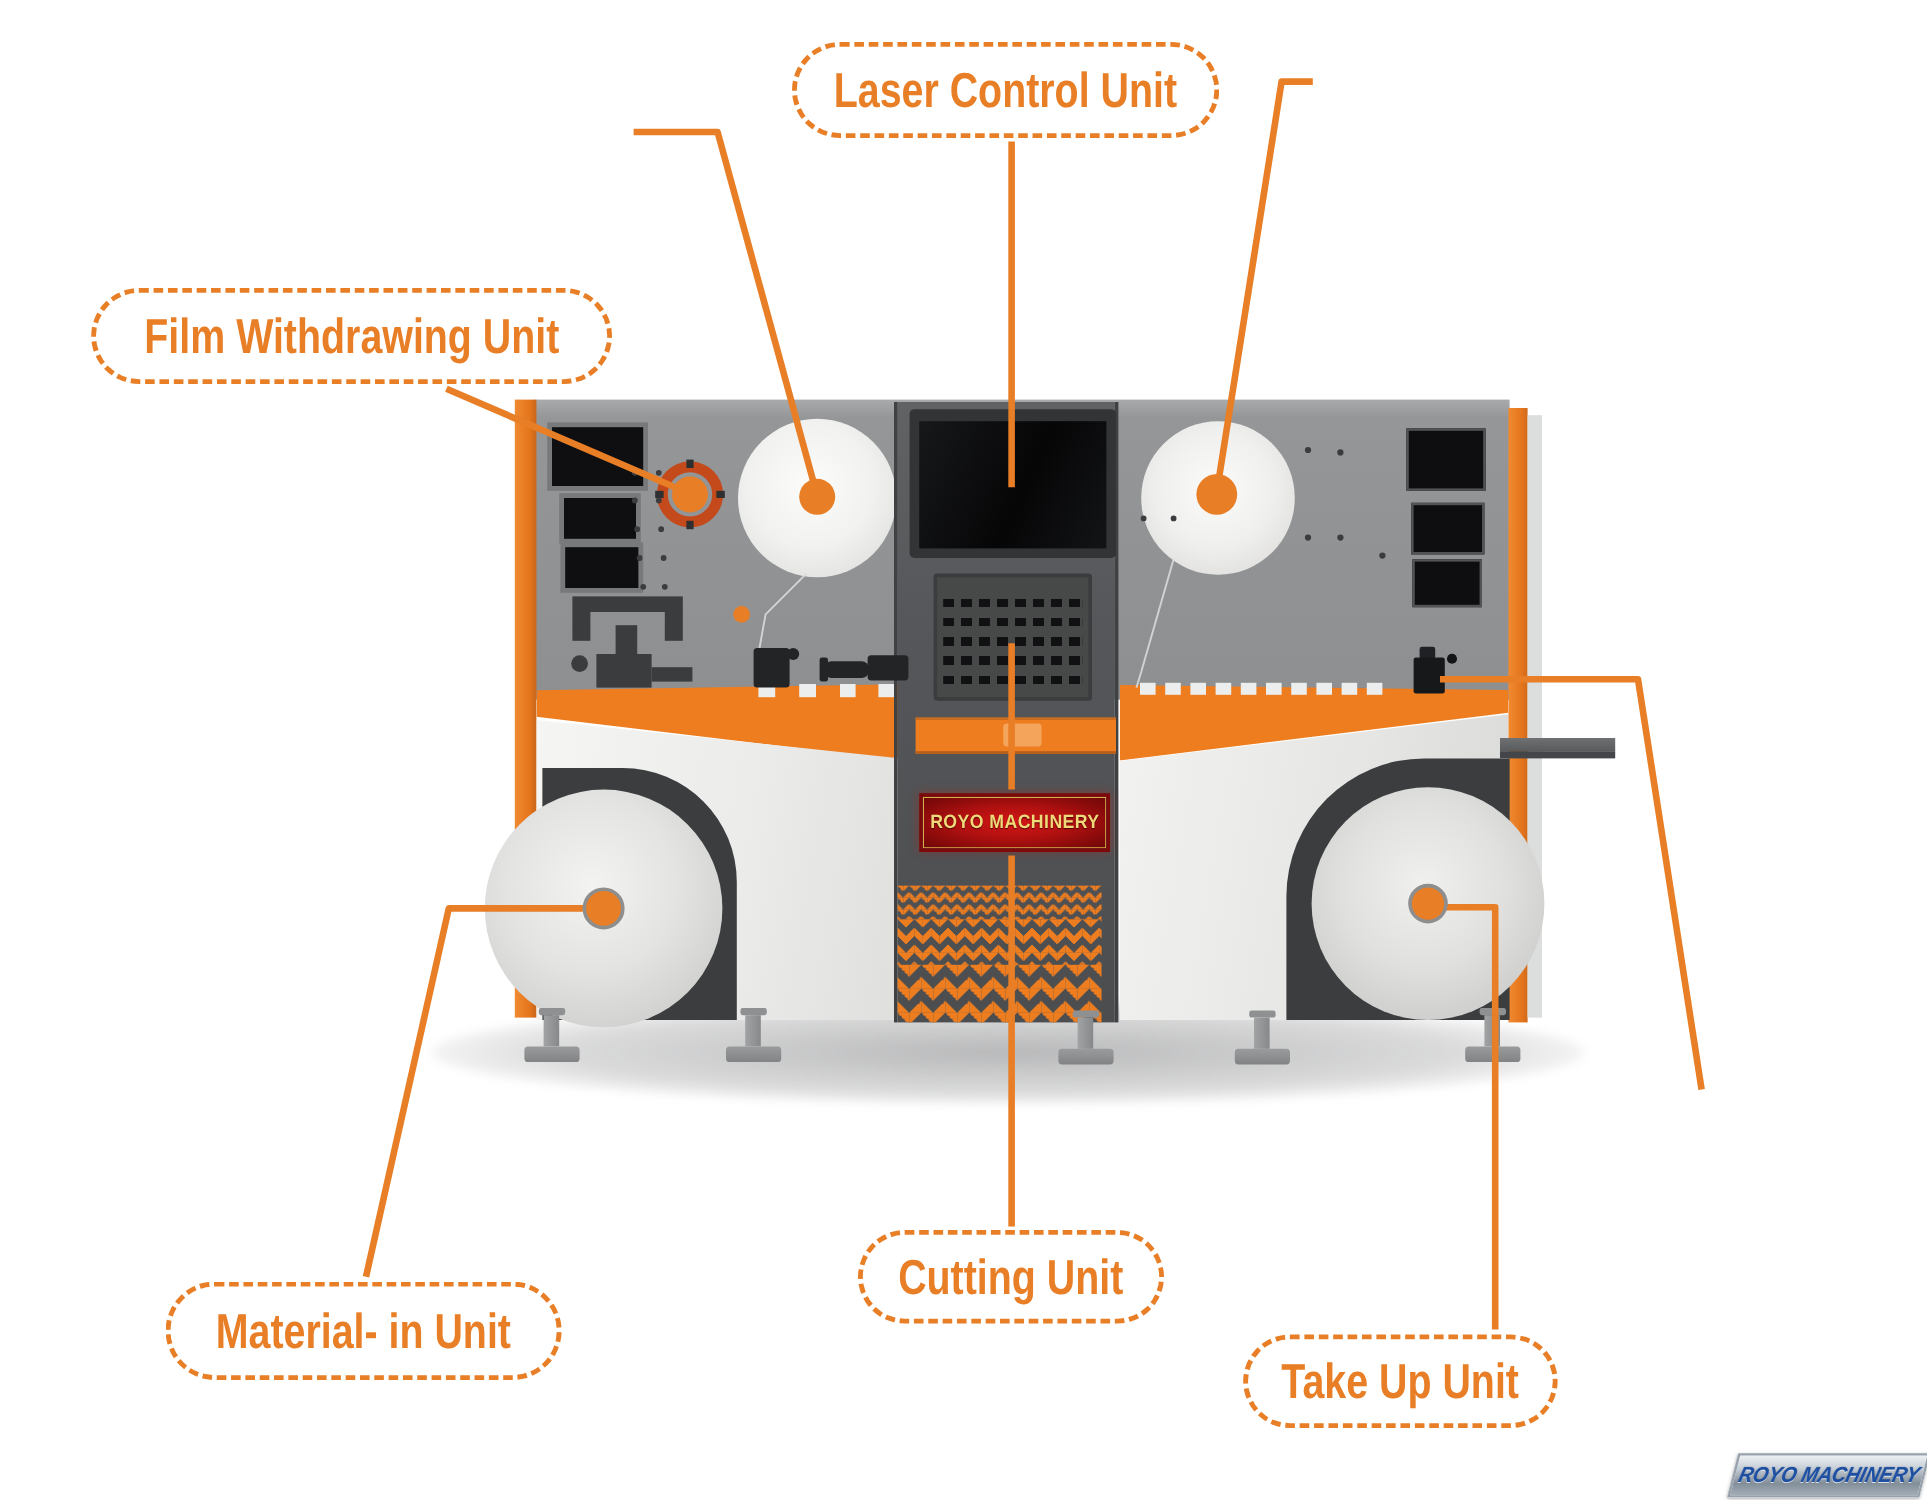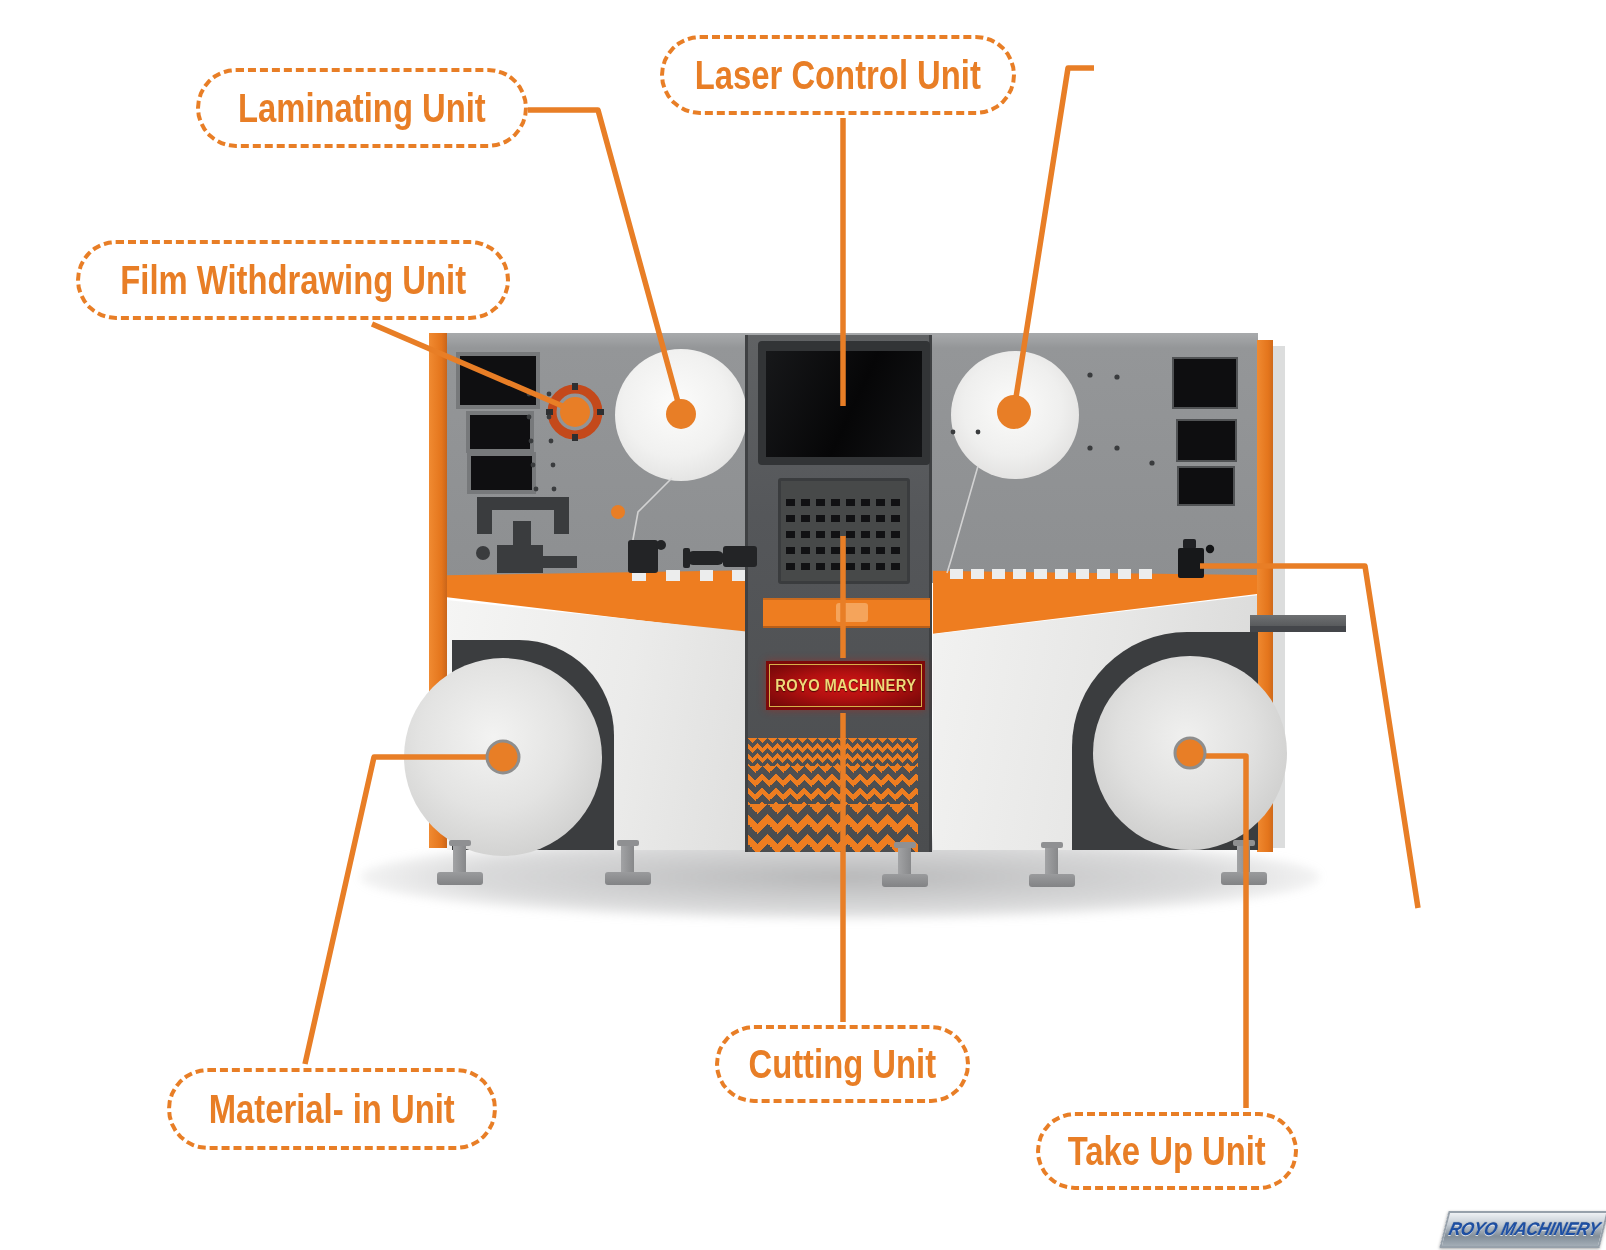--- a/index.html
+++ b/index.html
@@ -274,36 +274,33 @@
     <g fill="#E87E26">
       <circle cx="575" cy="412" r="15"></circle>
       <circle cx="681" cy="414" r="15"></circle>
       <circle cx="1014" cy="412" r="17"></circle>
       <circle cx="618" cy="512" r="7"></circle>
       <circle cx="503" cy="757" r="16" stroke="#8e8e8e" stroke-width="3"></circle>
       <circle cx="1190" cy="753" r="15" stroke="#8e8e8e" stroke-width="3"></circle>
     </g>
   </svg>
 
-  <div class="callout" style="left:196px;top:68px;width:332px;height:80px">
-    <span class="ct">Laminating Unit</span>
-  </div>
   <div class="callout" style="left:76px;top:240px;width:434px;height:80px">
     <span class="ct">Film Withdrawing Unit</span>
   </div>
   <div class="callout" style="left:660px;top:35px;width:356px;height:80px">
     <span class="ct">Laser Control Unit</span>
   </div>
   <div class="callout" style="left:1036px;top:1112px;width:262px;height:78px">
     <span class="ct">Take Up Unit</span>
   </div>
   <div class="callout" style="left:715px;top:1025px;width:255px;height:78px">
     <span class="ct">Cutting Unit</span>
   </div>
-  <div class="callout" style="left:167px;top:1068px;width:330px;height:82px">
+  <div class="callout" style="left:138px;top:1068px;width:330px;height:82px">
     <span class="ct">Material- in Unit</span>
   </div>
 
   <div class="abs logo">
     <span class="logo-text">ROYO MACHINERY</span>
   </div>
 
 </div>
 
 </body></html>

